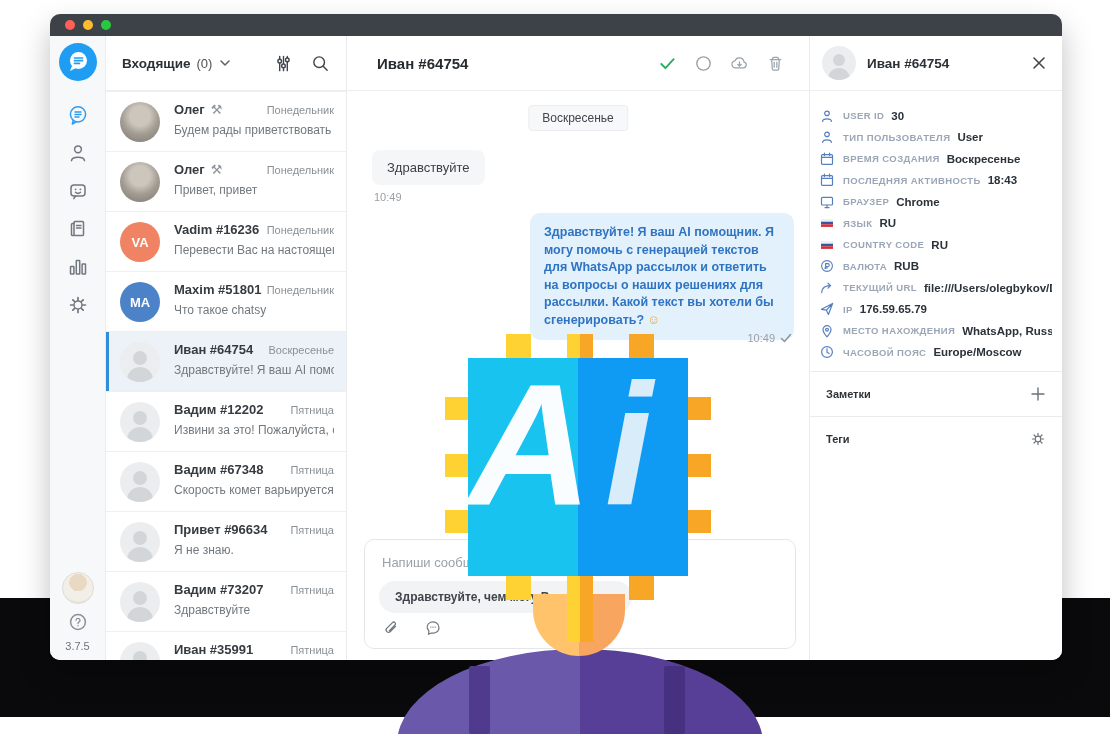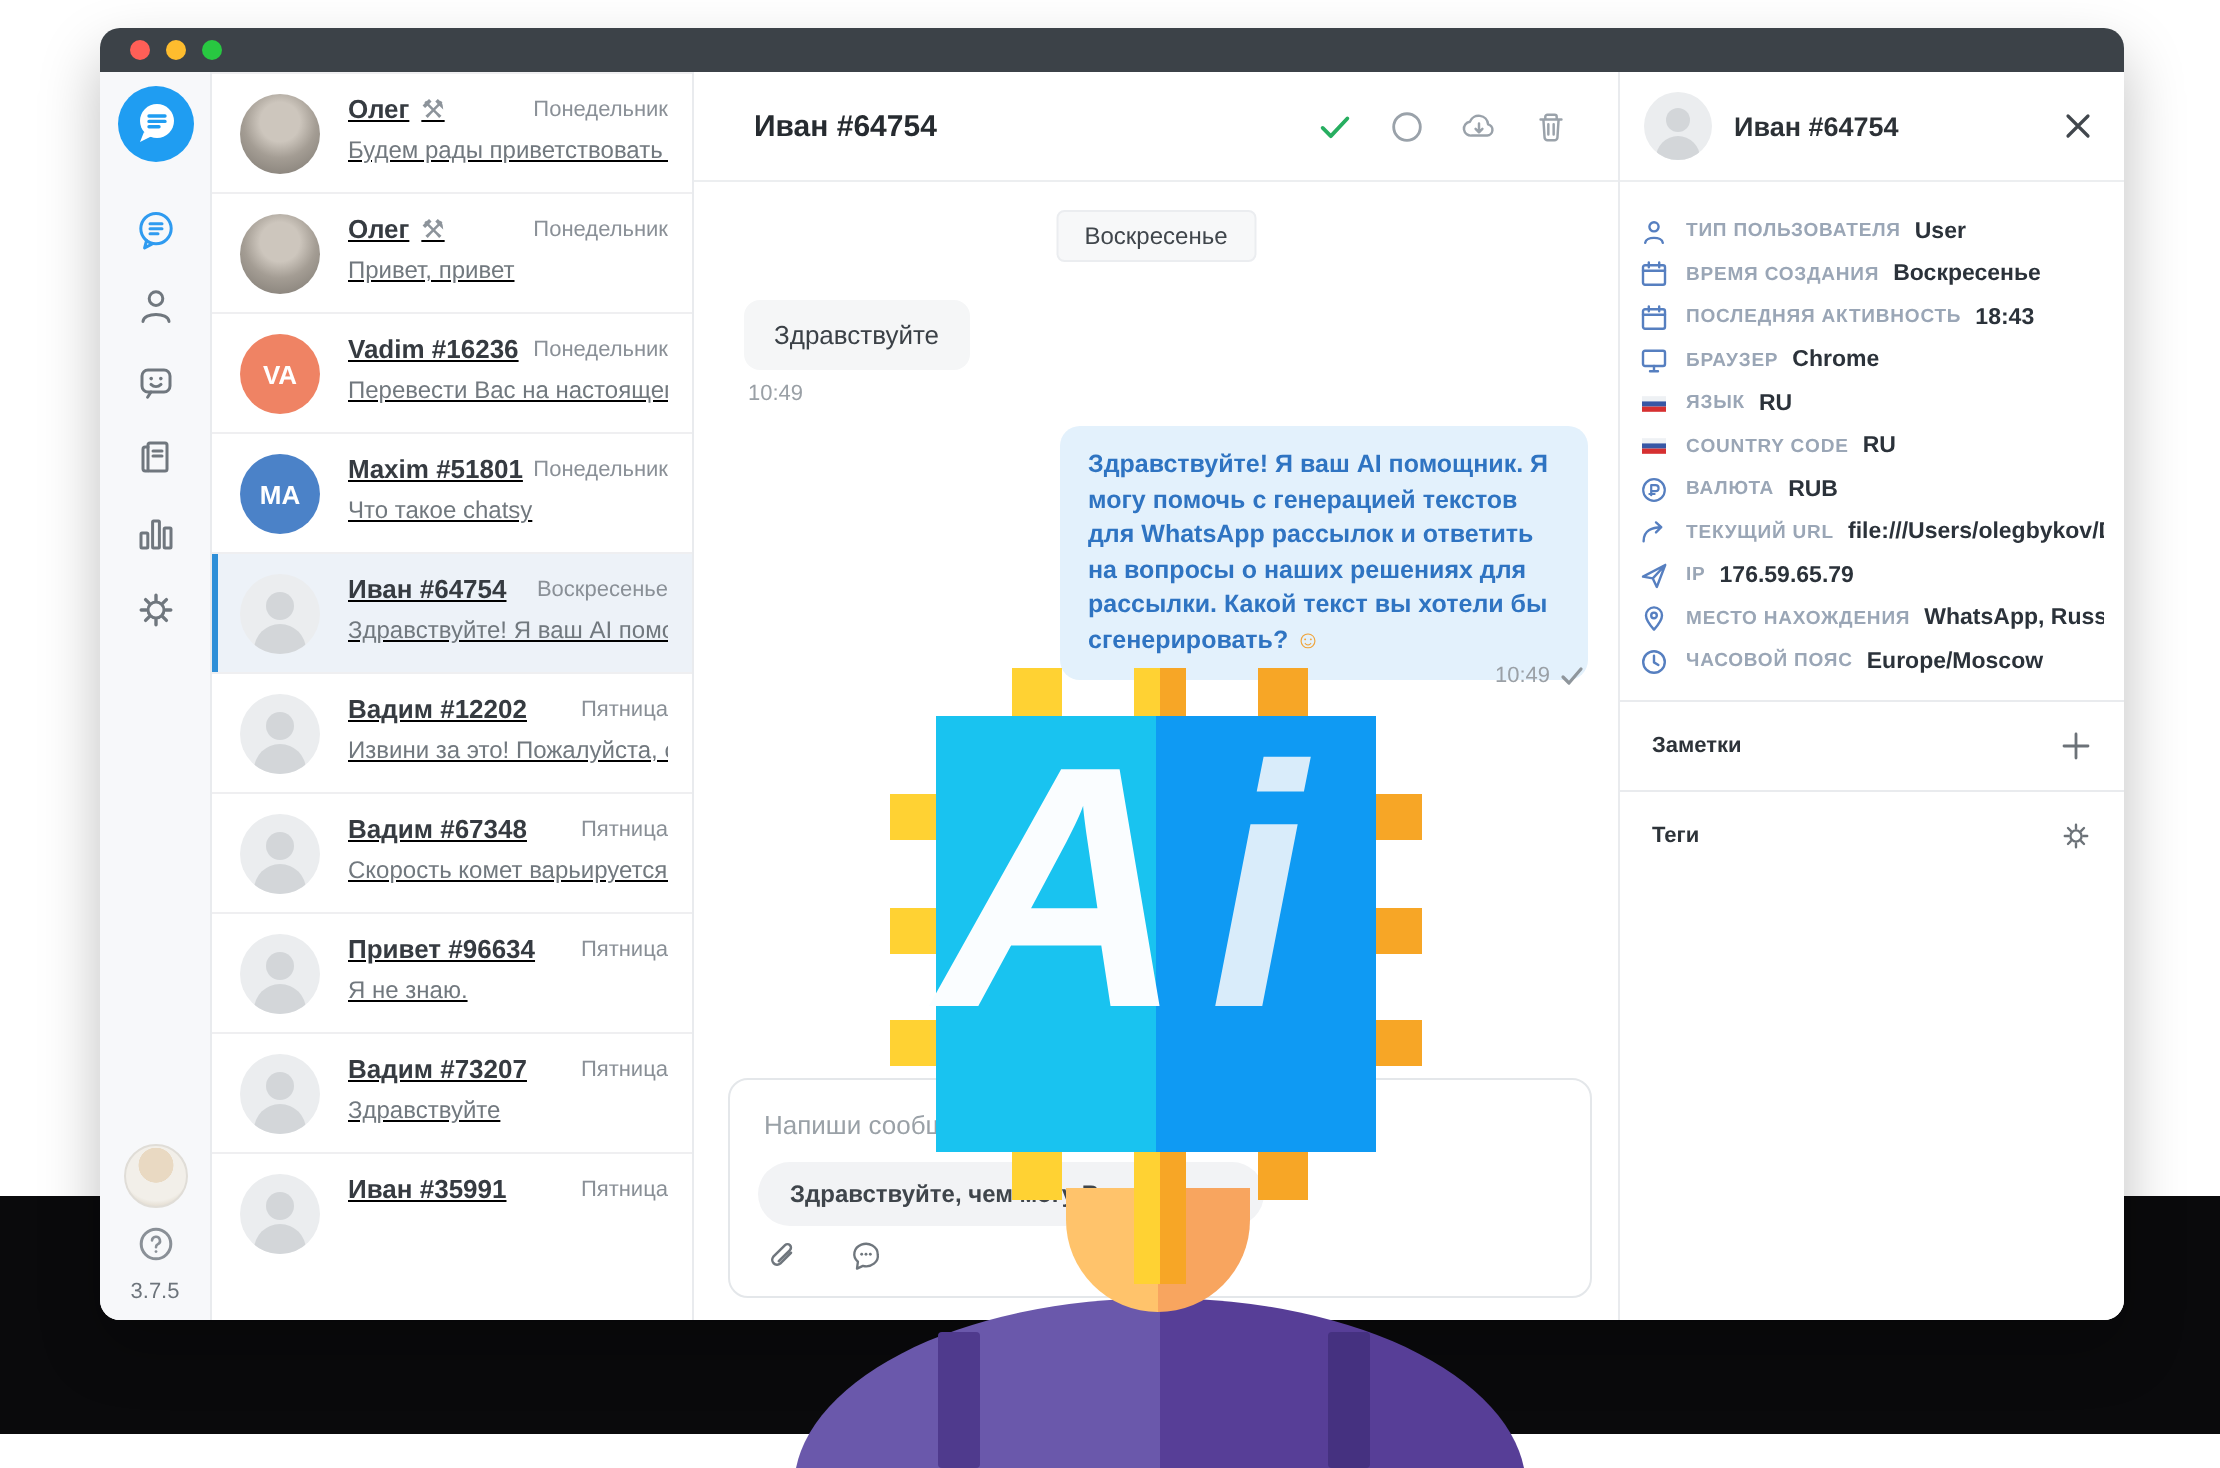--- a/index.html
+++ b/index.html
@@ -36,21 +36,21 @@
 
   
   .conv{width:240px;flex:none;border-right:1px solid #e9ebee;display:flex;flex-direction:column;background:#fff;}
   .conv-header{height:54px;flex:none;border-bottom:1px solid #eceef0;display:flex;align-items:center;
                padding:0 16px;gap:6px;}
   .inbox-title{font-size:13.5px;font-weight:bold;color:#2c3136;}
   .inbox-count{font-size:13px;color:#4a5056;}
   .chev{width:10px;height:7px;color:#5a6066;margin-left:2px;}
   .conv-h-icons{margin-left:auto;display:flex;gap:18px;color:#3f454b;}
   .conv-h-icons svg{width:19px;height:19px;}
-  .conv-list{flex:1;overflow:hidden;text-decoration:underline;}
+  .conv-list{flex:1;overflow:hidden;}
   .conv-item{position:relative;height:60px;box-sizing:border-box;border-top:1px solid #efeff1;
              padding:10px 12px 0 68px;cursor:pointer;}
   .conv-item.selected{background:#edf2f8;}
   .conv-item.selected::before{content:"";position:absolute;left:0;top:0;bottom:0;width:3px;background:#2e8fd8;}
   .av{position:absolute;left:14px;top:10px;width:40px;height:40px;border-radius:50%;overflow:hidden;
       display:flex;align-items:center;justify-content:center;font-size:13px;font-weight:bold;color:#fff;}
   .av-photo{background:radial-gradient(circle at 50% 35%,#cdc6bd 0 30%,#a49d94 55%,#7b766f 100%);}
   .av-default{background:#ebedef;position:absolute;}
   .av-default::before{content:"";position:absolute;width:14px;height:14px;border-radius:50%;
       background:#d3d6d9;left:13px;top:9px;}
@@ -213,20 +213,39 @@
                 <circle cx="9" cy="9" r="7.4"></circle>
                 <path d="M7 7.2 a2 2 0 1 1 2.8 2 c-.6.3-.8.8-.8 1.4" style="stroke-width:1.3"></path>
                 <circle cx="9" cy="12.8" r=".7" class="fill"></circle>
               </svg>
           </span>
           <span class="version">3.7.5</span>
         </div>
       </div>
 
       <div class="conv">
+        <div class="conv-header">
+          <span class="inbox-title">Входящие</span>
+          <span class="inbox-count">(0)</span>
+          <svg class="chev" viewBox="0 0 10 7">
+              <path d="M1 1 l4 4 4-4"></path>
+            </svg>
+          <span class="conv-h-icons">
+            <svg viewBox="0 0 20 20">
+                <path d="M6 2.5v15 M10 2.5v15 M14 2.5v15"></path>
+                <circle cx="6" cy="7.5" r="1.9" style="fill:#fff"></circle>
+                <circle cx="10" cy="12.5" r="1.9" style="fill:#fff"></circle>
+                <circle cx="14" cy="6.2" r="1.9" style="fill:#fff"></circle>
+              </svg>
+            <svg viewBox="0 0 20 20">
+                <circle cx="8.6" cy="8.6" r="5.6"></circle>
+                <path d="M12.8 12.8 L17 17"></path>
+              </svg>
+          </span>
+        </div>
         <div class="conv-list" id="conv-list">
             <div class="conv-item">
     <span class="av av-photo"></span>
     <div class="ci-top">
       <span class="ci-name">Олег</span>
       <span class="ci-badge">⚒</span>
     </div>
     <div class="ci-preview">Будем рады приветствовать вас ...</div>
     <span class="ci-day">Понедельник</span>
   </div>
@@ -367,20 +386,30 @@
 
       <div class="rightp">
         <div class="rp-header">
           <span class="rp-av"></span>
           <span class="rp-name">Иван #64754</span>
           <svg class="rp-close" viewBox="0 0 14 14" style="stroke-width:1.6">
               <path d="M2 2 L12 12 M12 2 L2 12"></path>
             </svg>
         </div>
         <div class="rp-rows" id="rp-rows">
+            <div class="rp-row">
+    <span class="rp-icon">
+                <svg viewBox="0 0 14 14" style="stroke-width:1.2">
+                  <circle cx="7" cy="4.4" r="2.3"></circle>
+                  <path d="M2.6 12.4 c.3-3.3 8.5-3.3 8.8 0"></path>
+                </svg>
+              </span>
+    <span class="rp-label">USER ID</span>
+    <span class="rp-value">30</span>
+  </div>
             <div class="rp-row">
     <span class="rp-icon">
                 <svg viewBox="0 0 14 14" style="stroke-width:1.2">
                   <circle cx="7" cy="4.4" r="2.3"></circle>
                   <path d="M2.6 12.4 c.3-3.3 8.5-3.3 8.8 0"></path>
                 </svg>
               </span>
     <span class="rp-label">ТИП ПОЛЬЗОВАТЕЛЯ</span>
     <span class="rp-value">User</span>
   </div>

